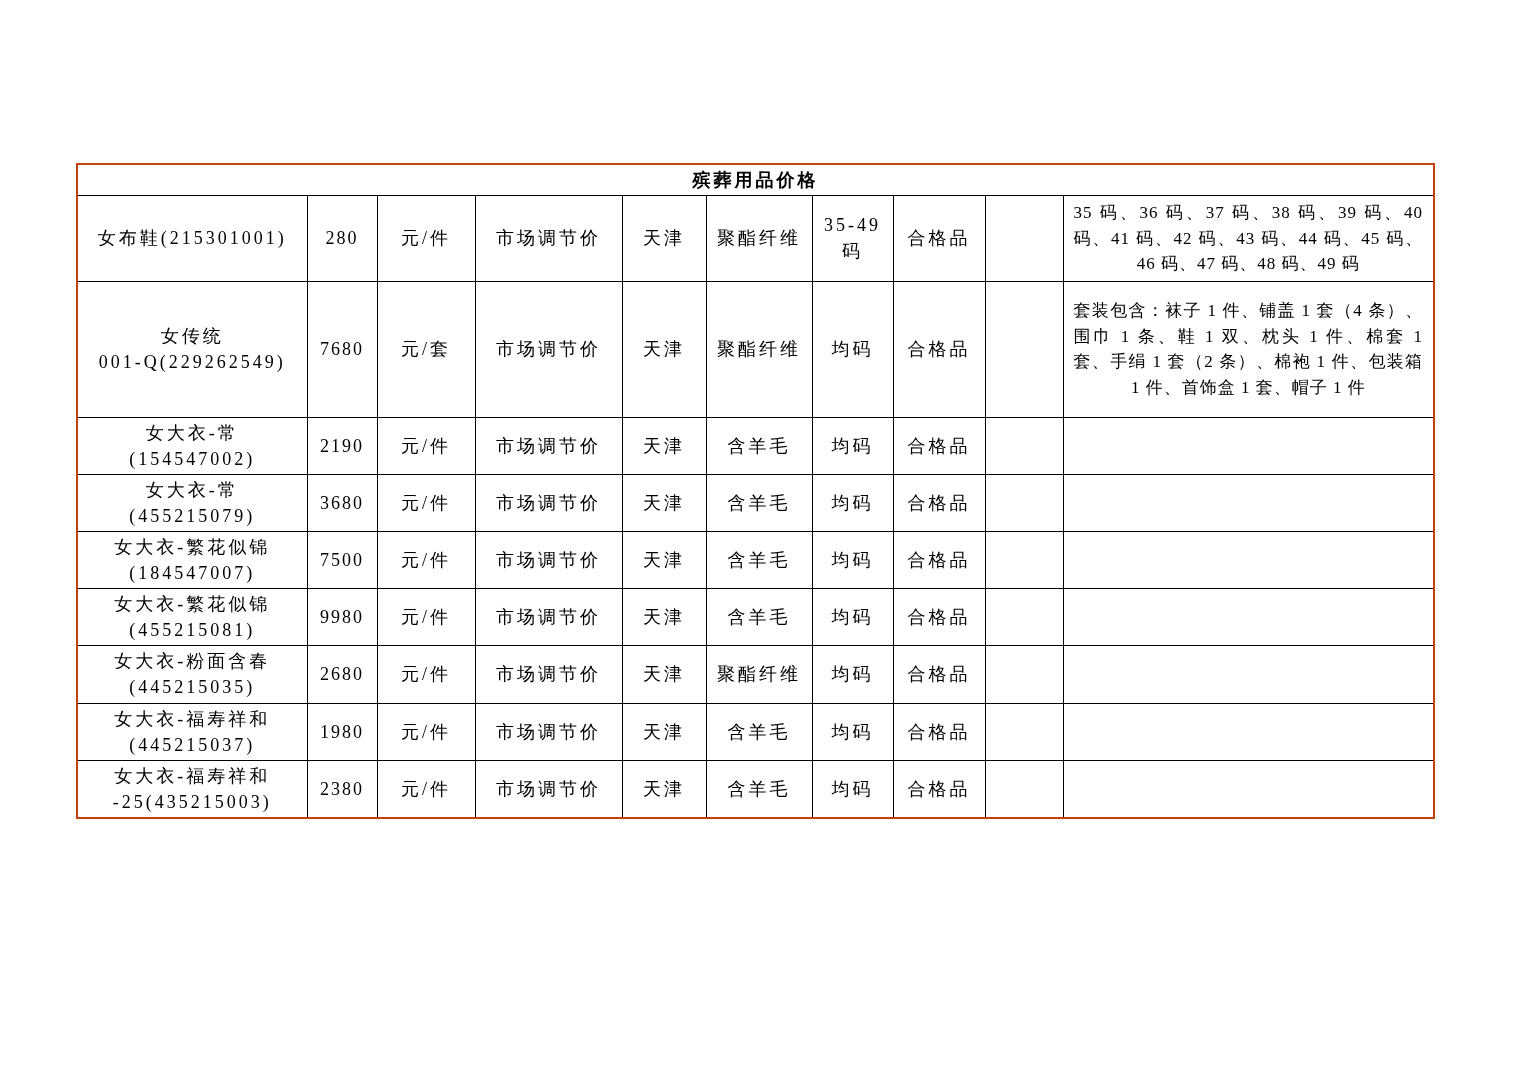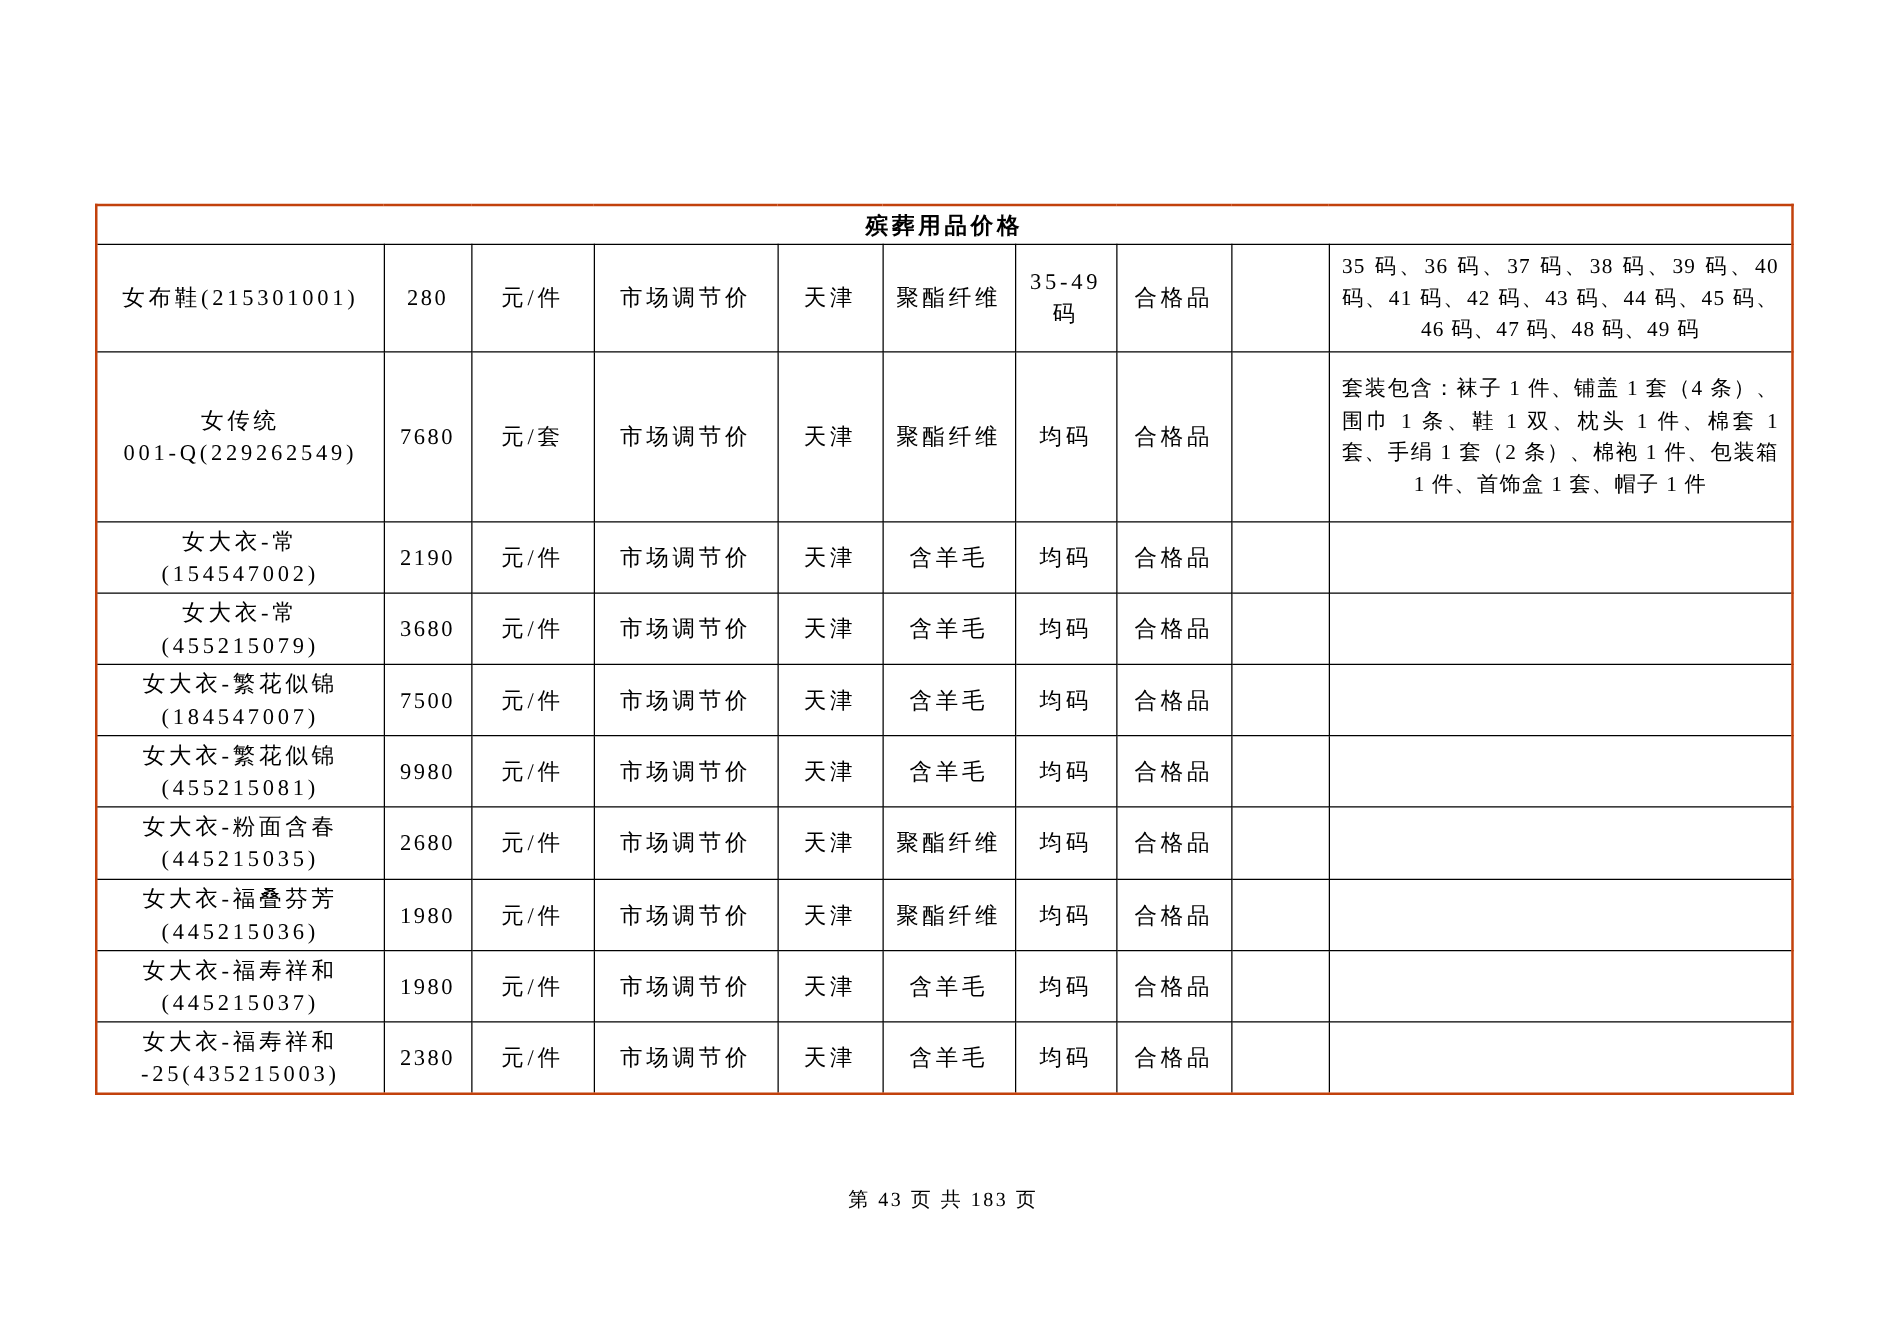--- a/index.html
+++ b/index.html
@@ -181,33 +181,20 @@
           <td class="col-unit">元/件</td>
           <td class="col-management">市场调节价</td>
           <td class="col-origin">天津</td>
           <td class="col-material">聚酯纤维</td>
           <td class="col-spec">均码</td>
           <td class="col-grade">合格品</td>
           <td class="col-policy"></td>
           <td class="col-remark"></td>
         </tr>
         <tr style="height: 55px;">
-          <td class="col-name">女大衣-福叠芬芳
-(445215036)</td>
-          <td class="col-price">1980</td>
-          <td class="col-unit">元/件</td>
-          <td class="col-management">市场调节价</td>
-          <td class="col-origin">天津</td>
-          <td class="col-material">聚酯纤维</td>
-          <td class="col-spec">均码</td>
-          <td class="col-grade">合格品</td>
-          <td class="col-policy"></td>
-          <td class="col-remark"></td>
-        </tr>
-        <tr style="height: 55px;">
           <td class="col-name">女大衣-福寿祥和
 (445215037)</td>
           <td class="col-price">1980</td>
           <td class="col-unit">元/件</td>
           <td class="col-management">市场调节价</td>
           <td class="col-origin">天津</td>
           <td class="col-material">含羊毛</td>
           <td class="col-spec">均码</td>
           <td class="col-grade">合格品</td>
           <td class="col-policy"></td>
@@ -222,15 +209,14 @@
           <td class="col-origin">天津</td>
           <td class="col-material">含羊毛</td>
           <td class="col-spec">均码</td>
           <td class="col-grade">合格品</td>
           <td class="col-policy"></td>
           <td class="col-remark"></td>
         </tr>
       </tbody>
   </table>
 
-  <div class="page-footer">第 43 页 共 183 页</div>
 
 </div>
 
 </body></html>

